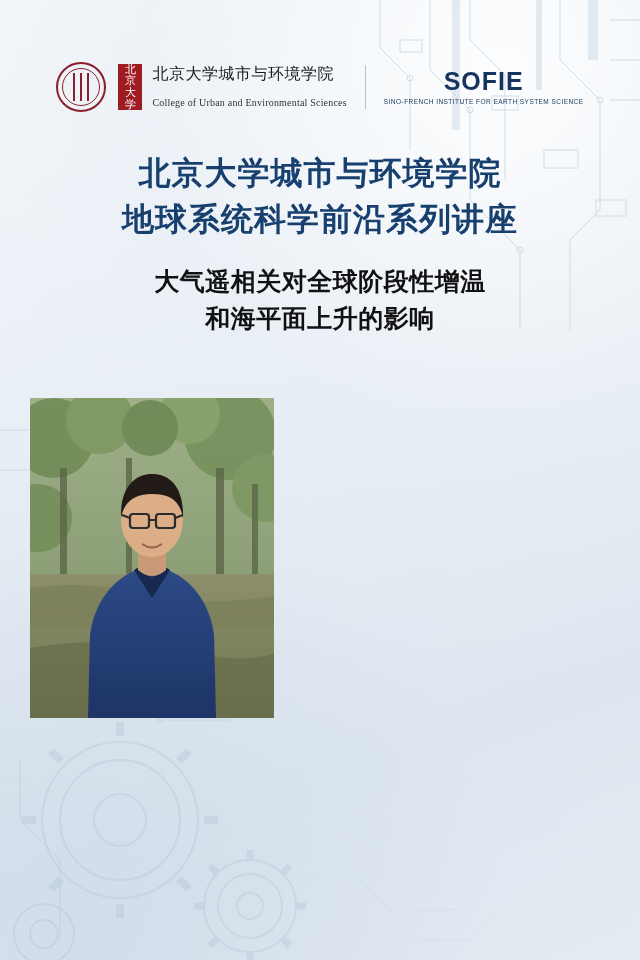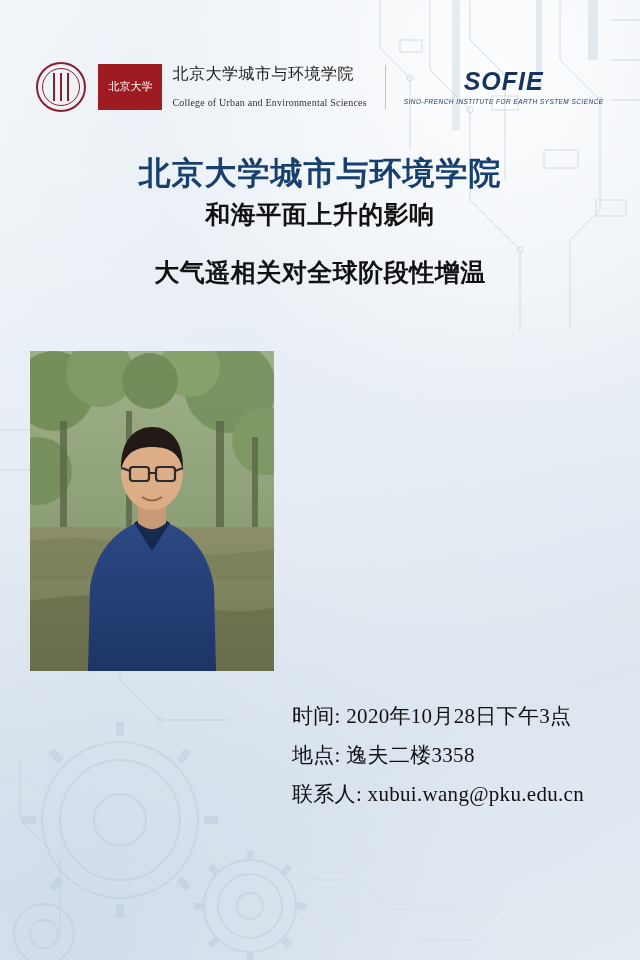--- a/index.html
+++ b/index.html
@@ -73,21 +73,21 @@
     position: absolute;
     left: 50%;
     top: 9px;
     width: 2px;
     height: 28px;
     margin-left: -1px;
     background: #8c1d2c;
     box-shadow: -7px 0 0 #8c1d2c, 7px 0 0 #8c1d2c;
   }
   .pku-red-badge {
-    width: 64px;
+    width: 24px;
     height: 46px;
     background: #9e1b22;
     color: #fff;
     font-family: "Liberation Serif", serif;
     font-size: 11px;
     line-height: 1.05;
     text-align: center;
     letter-spacing: 0px;
     display: flex;
     align-items: center;
@@ -120,21 +120,20 @@
     width: 1px;
     height: 44px;
     background: #b8c3cf;
     margin: 0 18px;
   }
   .sofie {
     display: flex;
     flex-direction: column;
     align-items: center;
     justify-content: center;
-    font-style: italic;
   }
   .sofie-word {
     font-family: "Liberation Sans", sans-serif;
     font-weight: bold;
     font-size: 25px;
     letter-spacing: 1px;
     color: #16355e;
     line-height: 1;
   }
   .sofie-sub {
@@ -297,22 +296,23 @@
     </div>
     <div class="divider-v"></div>
     <div class="sofie">
       <div class="sofie-word">SOFIE</div>
       <div class="sofie-sub">SINO-FRENCH INSTITUTE FOR EARTH SYSTEM SCIENCE</div>
     </div>
   </div>
 
   <div class="title-block">
     <div class="title-main">北京大学城市与环境学院</div>
+    <div class="title-main">地球系统科学前沿系列讲座</div>
+    <div class="title-sub">大气遥相关对全球阶段性增温</div>
     <div class="title-sub" style="margin-top:0">和海平面上升的影响</div>
-    <div class="title-sub">大气遥相关对全球阶段性增温</div>
   </div>
 
   <div class="content">
     <div class="photo">
       <svg width="244" height="320" viewBox="0 0 244 320">
         <defs>
           <linearGradient id="sky" x1="0" y1="0" x2="0" y2="1">
             <stop offset="0%" stop-color="#9fb089"></stop>
             <stop offset="100%" stop-color="#7d9166"></stop>
           </linearGradient>
@@ -362,28 +362,14 @@
           <rect x="100" y="116" width="19" height="14" rx="3"></rect>
           <rect x="126" y="116" width="19" height="14" rx="3"></rect>
           <path d="M119 122 L126 122 M100 120 L92 117 M145 120 L153 117"></path>
         </g>
 
         <path d="M112 146 Q122 153 132 146" fill="none" stroke="#9a5f49" stroke-width="2"></path>
       </svg>
     </div>
   </div>
 
-  <div class="info">
-    <div class="info-line">
-      <span class="label">时间:</span>
-      <span>2020年10月28日下午3点</span>
-    </div>
-    <div class="info-line">
-      <span class="label">地点:</span>
-      <span>逸夫二楼3358</span>
-    </div>
-    <div class="info-line">
-      <span class="label">联系人:</span>
-      <span>xubui.wang@pku.edu.cn</span>
-    </div>
-  </div>
 
 </div>
 
 </body></html>

